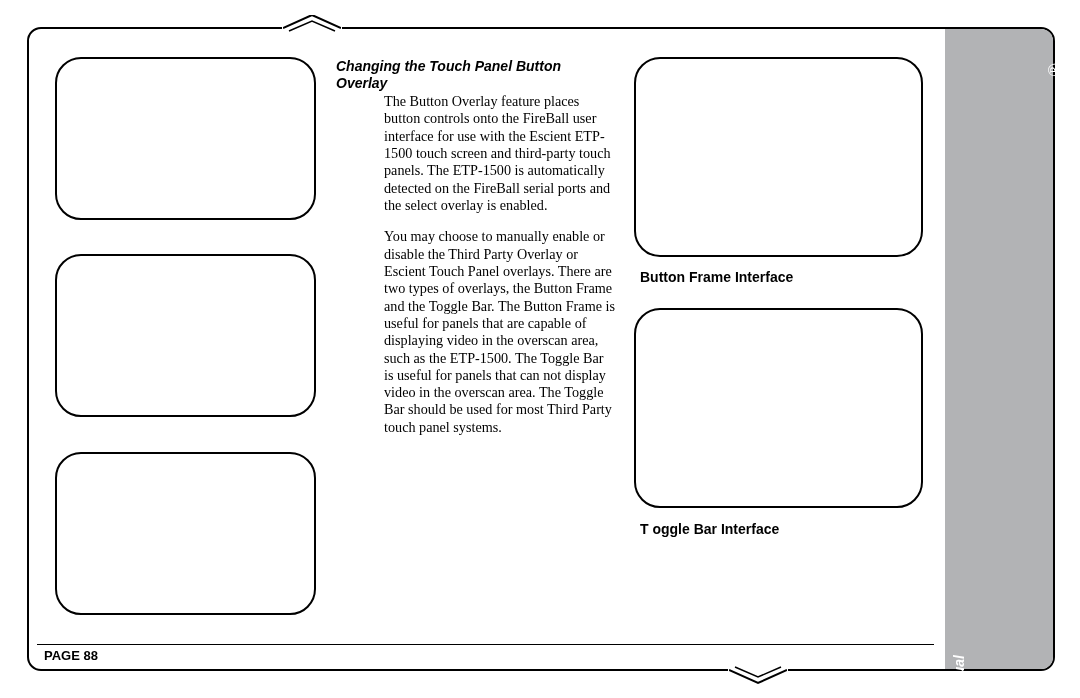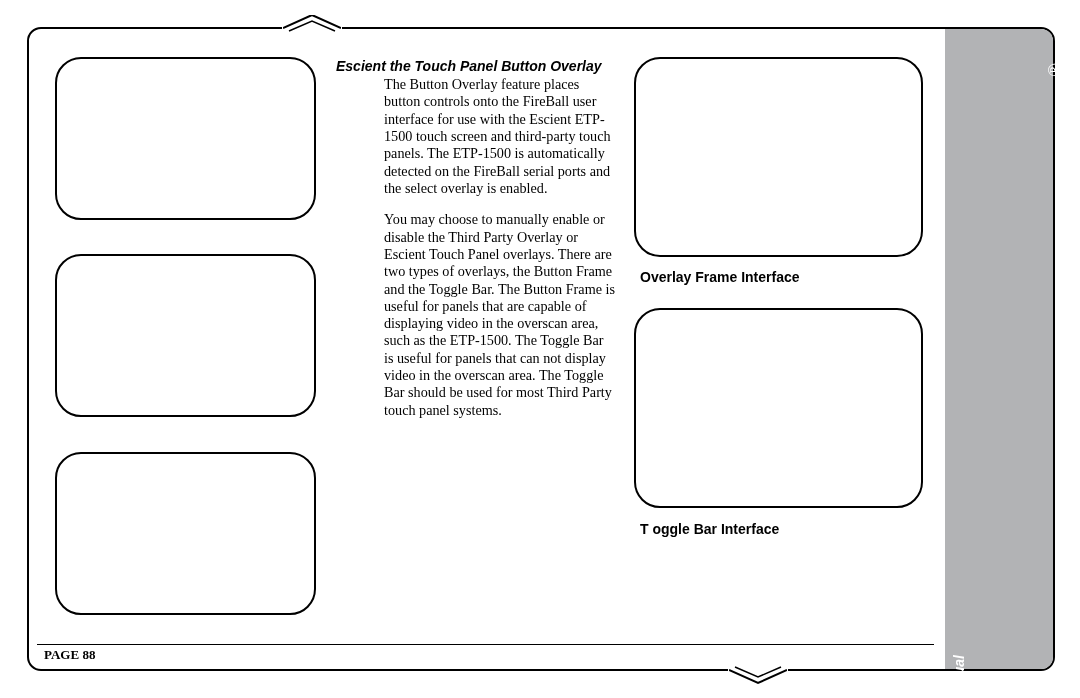--- a/index.html
+++ b/index.html
@@ -103,21 +103,21 @@
     color: #fff;
     white-space: nowrap;
   }
   .sidebar .productline .regular { font-style: italic; font-weight: bold; }
 
   
   .page-num {
     position: absolute;
     left: 44px;
     bottom: 35px;
-    font-family: Liberation Serif, serif;
+    font-family: Liberation Sans, sans-serif;
     font-weight: bold;
     font-size: 13px;
     color: #000;
   }
 
   
   .inner-rule {
     position: absolute;
     left: 37px;
     right: 146px;
@@ -192,23 +192,23 @@
 <div class="page-num">PAGE 88</div>
 
 <div class="rbox" style="left:55px; top:57px; width:261px; height:163px;"></div>
 <div class="rbox" style="left:55px; top:254px; width:261px; height:163px;"></div>
 <div class="rbox" style="left:55px; top:452px; width:261px; height:163px;"></div>
 
 <div class="rbox" style="left:634px; top:57px; width:289px; height:200px;"></div>
 <div class="rbox" style="left:634px; top:308px; width:289px; height:200px;"></div>
 
 <div class="col" style="left:640px; top:269px; width:280px;">
-  <div class="heading-b">Overlay Frame Interface</div>
+  <div class="heading-b">Button Frame Interface</div>
 </div>
 <div class="col" style="left:640px; top:521px; width:280px;">
   <div class="heading-b">T oggle Bar Interface</div>
 </div>
 
 <div class="col" style="left:336px; top:58px; width:280px;">
-  <div class="heading-it">Escient the Touch Panel Button Overlay</div>
+  <div class="heading-it">Changing the Touch Panel Button Overlay</div>
   <p>The Button Overlay feature places button controls onto the FireBall user interface for use with the Escient ETP-1500 touch screen and third-party touch panels. The ETP-1500 is automatically detected on the FireBall serial ports and the select overlay is enabled.</p>
   <p>You may choose to manually enable or disable the Third Party Overlay or Escient Touch Panel overlays. There are two types of overlays, the Button Frame and the Toggle Bar. The Button Frame is useful for panels that are capable of displaying video in the overscan area, such as the ETP-1500. The Toggle Bar is useful for panels that can not display video in the overscan area. The Toggle Bar should be used for most Third Party touch panel systems.</p>
 </div>
 
 </body></html>

